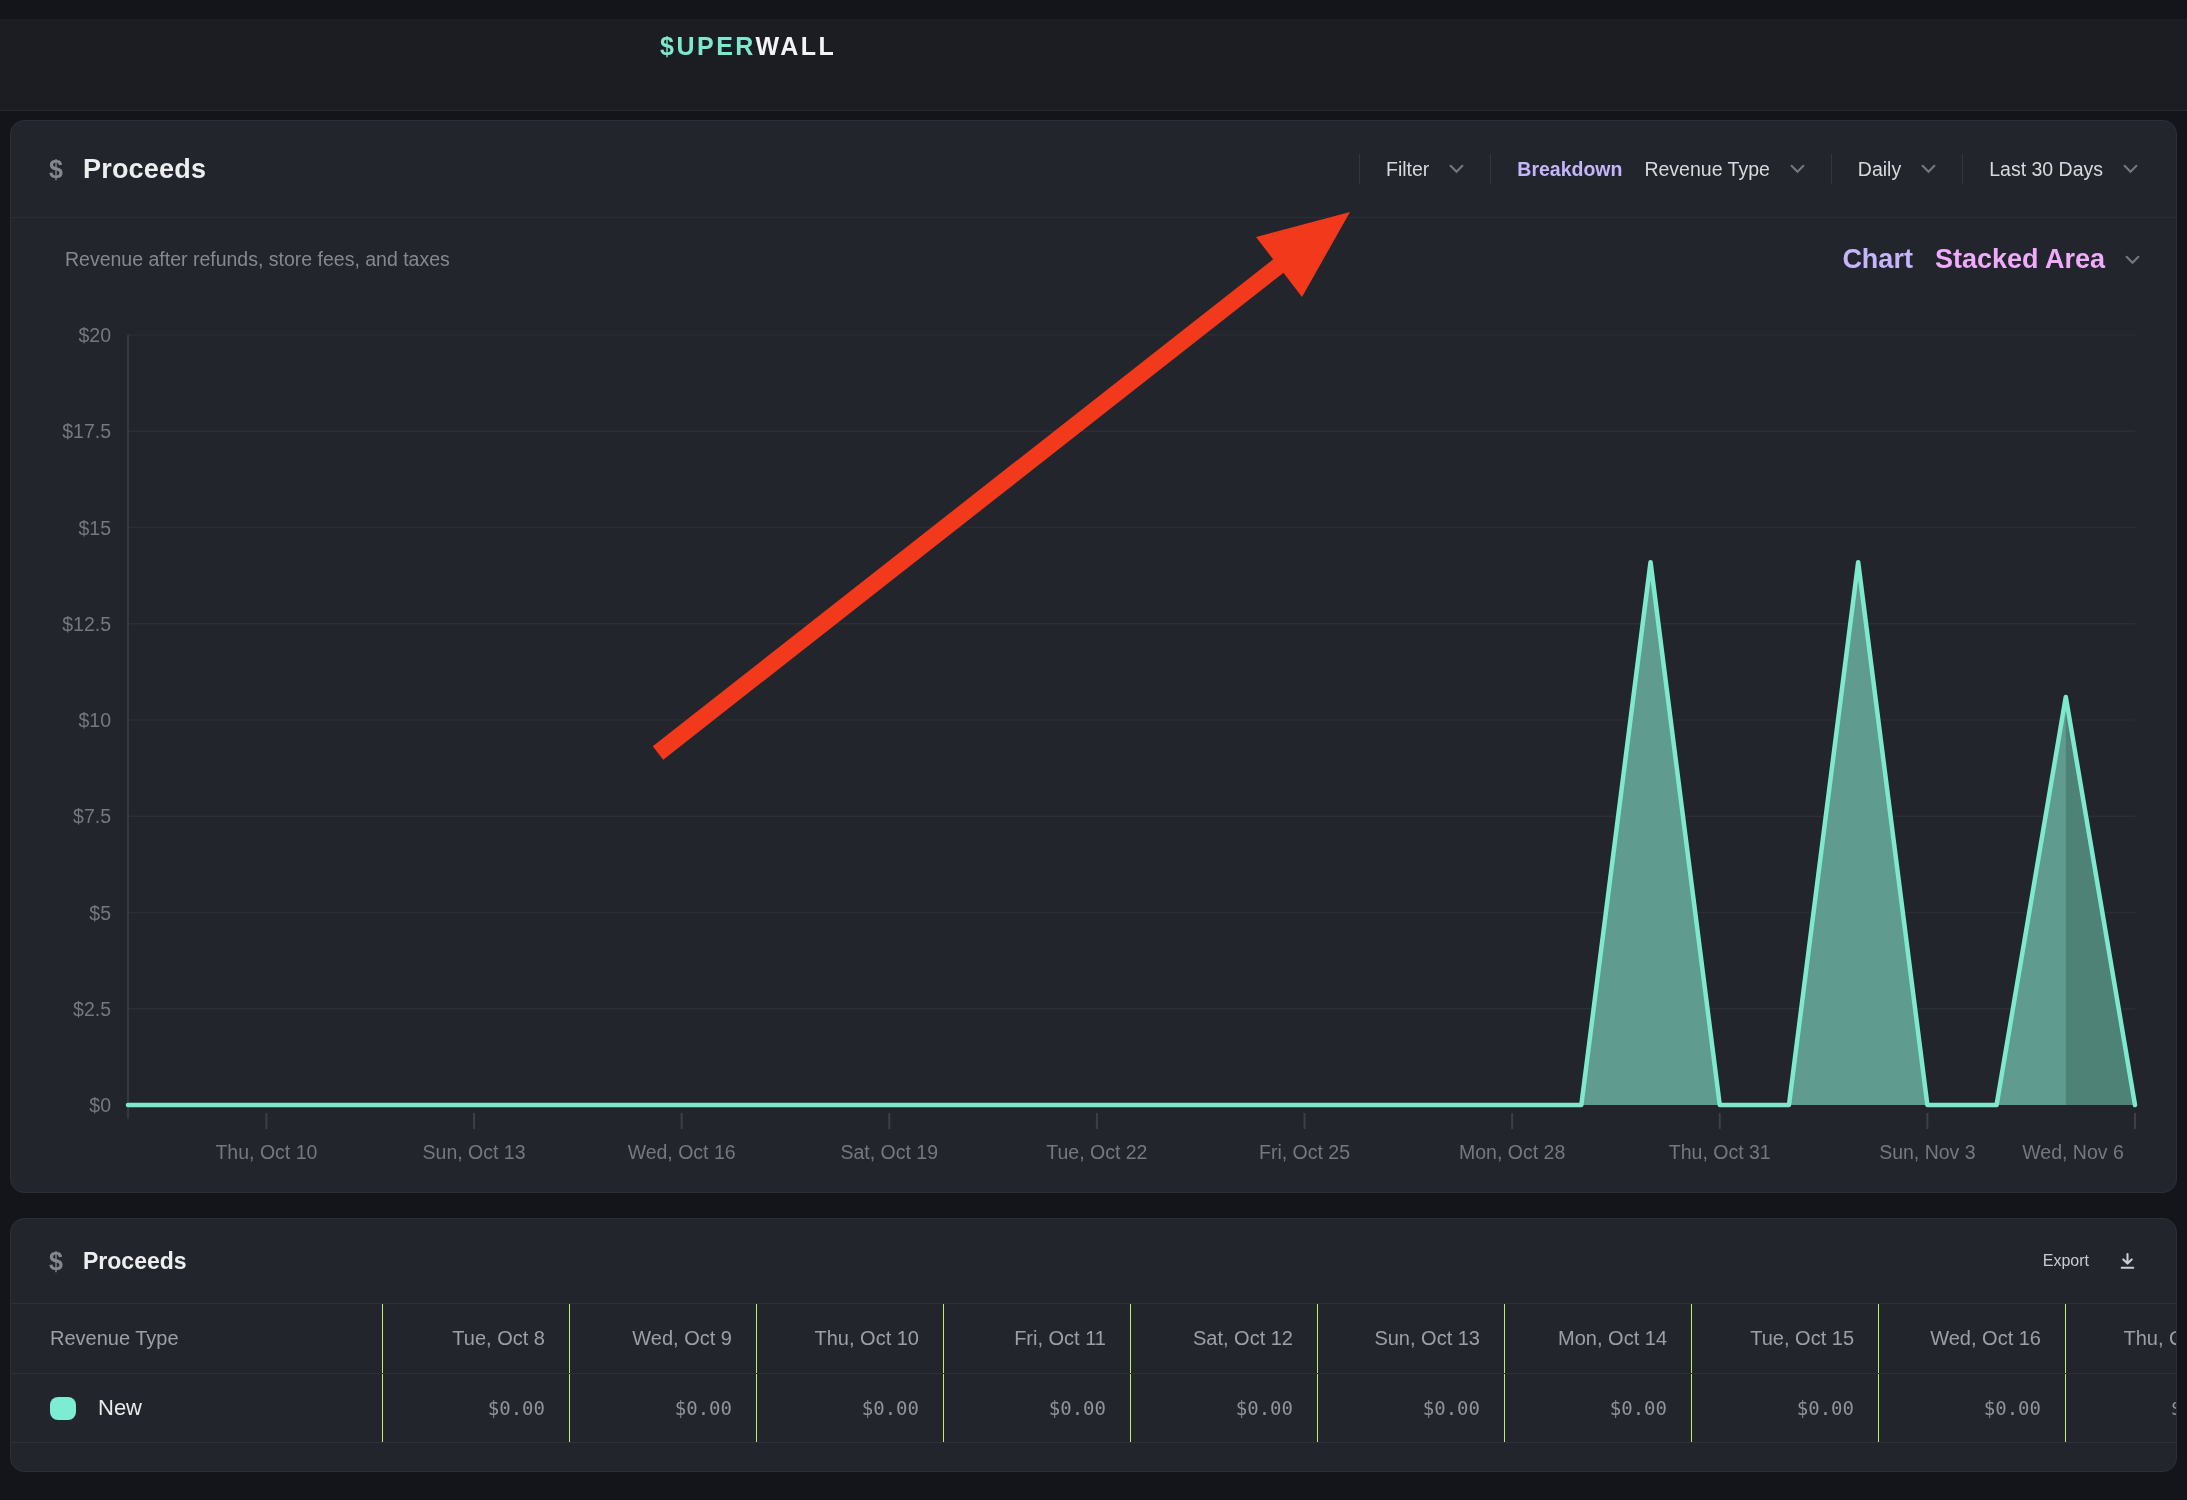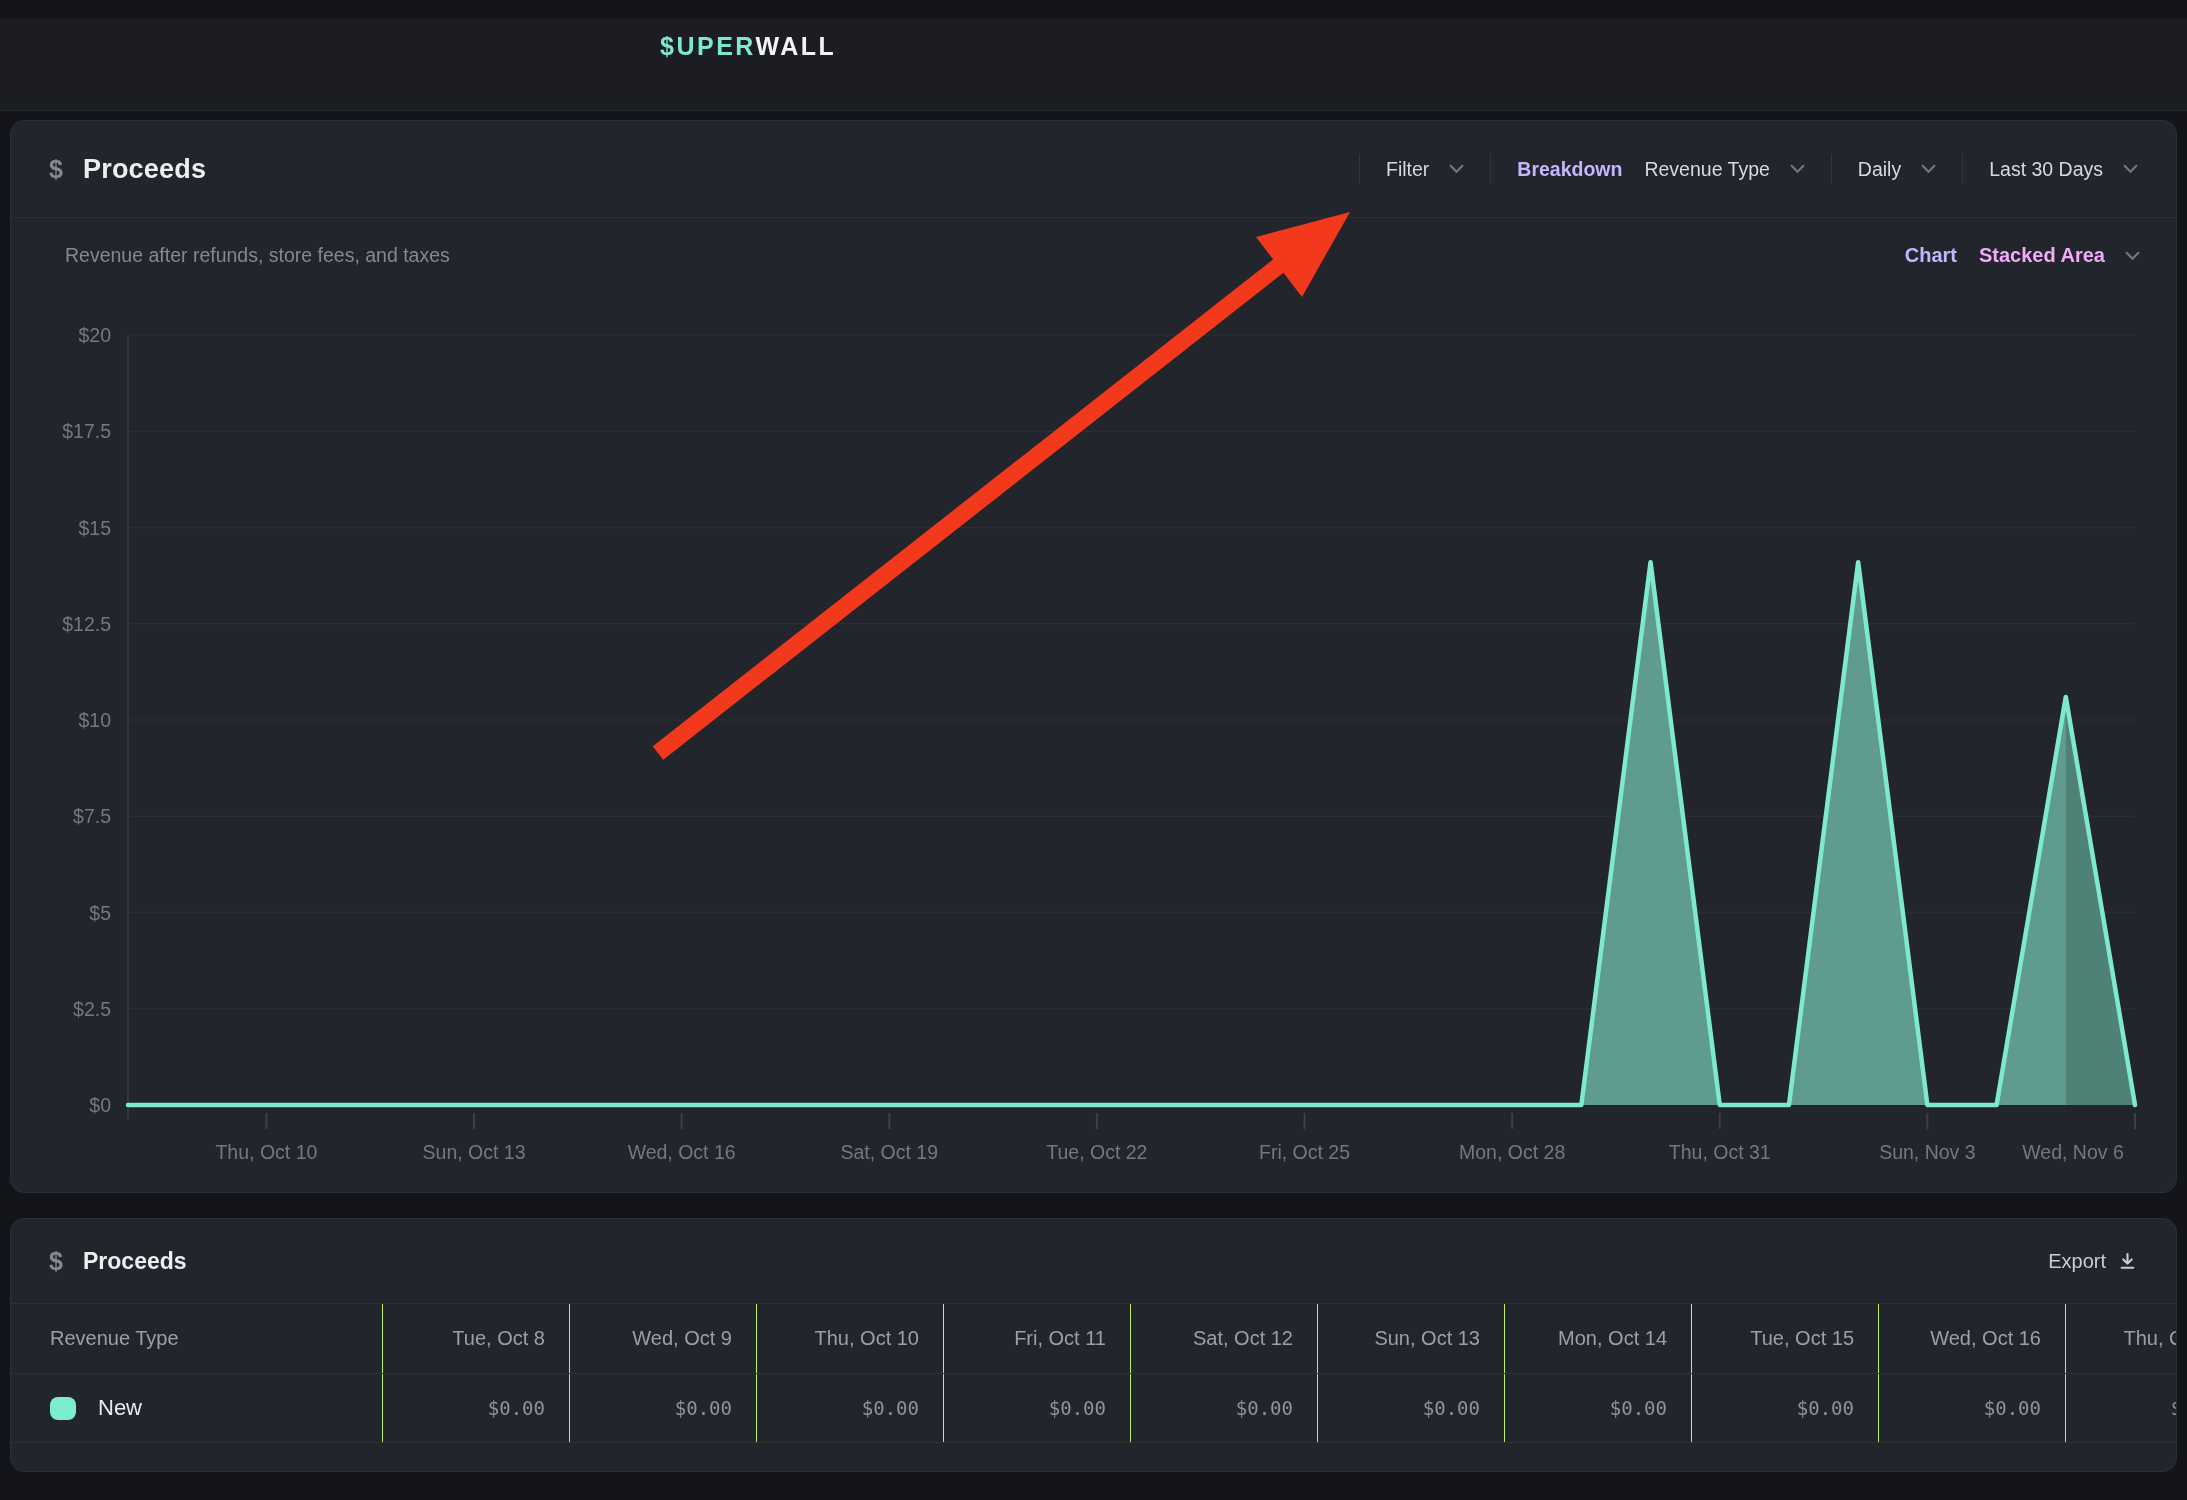--- a/index.html
+++ b/index.html
@@ -29,31 +29,31 @@
   .controls { margin-left:auto; display:flex; align-items:center; font-size:19.5px; }
   .control { display:flex; align-items:center; gap:20px; cursor:pointer; white-space:nowrap; }
   .control .lbl { color:#d7d9dc; font-weight:500; }
   .control .muted { color:#c4b5fd; font-weight:700; margin-right:2px; }
   .chev { width:15px; height:10px; color:#73777e; }
   .vdiv { width:1px; height:30px; background:#33363d; margin:0 26px; }
 
   .sub-row { display:flex; justify-content:space-between; align-items:center;
              padding:26px 36px 0 54px; position:relative; z-index:2; }
   .subtitle { color:#85888f; font-size:19.5px; }
-  .chart-type { font-size:20px; }
+  .chart-type { font-size:27px; }
   .chart-type .strong { color:#f0abfc; font-weight:600; }
 
   #chart-svg { position:absolute; left:0; top:0; width:2165px; height:1071px; z-index:1; }
   #chart-svg text { font-family:"Liberation Sans", sans-serif; }
 
   
   .table-head { height:84px; display:flex; align-items:center; padding:0 38px; }
   .table-title { color:#eceef0; font-size:23px; font-weight:600; }
-  .export-btn { margin-left:auto; display:flex; align-items:center; gap:11px;
-                color:#c9ccd0; font-size:20px; cursor:pointer; }
+  .export-btn { margin-left:auto; display:flex; align-items:center; gap:28px;
+                color:#c9ccd0; font-size:16px; cursor:pointer; }
   .dl { width:21px; height:21px; color:#c9ccd0; }
 
   .t-row { display:flex; height:70px; border-top:1px solid #2e3138; }
   .t-data { border-bottom:1px solid #2e3138; }
   .t-cell { display:flex; align-items:center; }
   .t-first { width:371px; padding-left:39px; flex:none; }
   .t-date, .t-val { width:187px; flex:none; justify-content:flex-end;
                     padding-right:24px; border-left:1px solid #bef264; }
   .t-header .t-cell { color:#9ca0a6; font-size:20px; }
   .t-val { color:#8f939a; font-family:"DejaVu Sans Mono", monospace; font-size:19px; }

